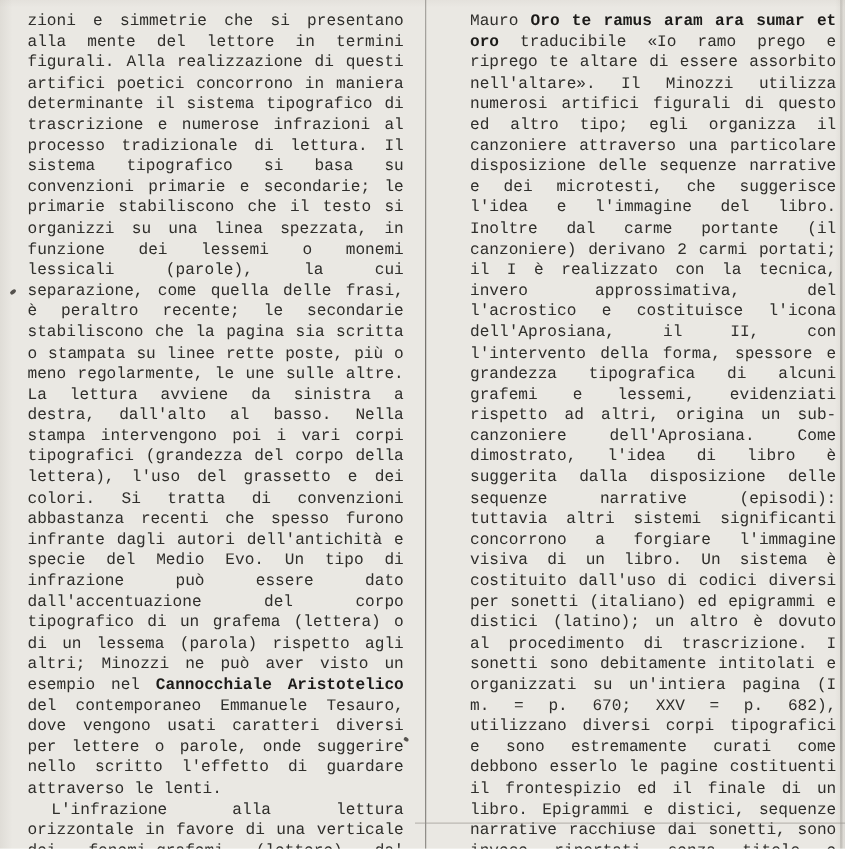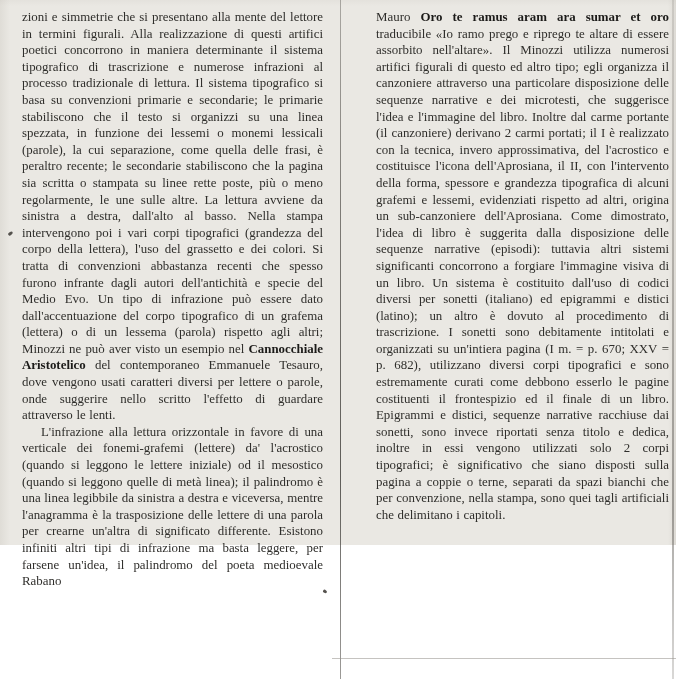--- a/index.html
+++ b/index.html
@@ -7,27 +7,27 @@
     padding: 0;
   }
   body {
     width: 676px;
     height: 679px;
     overflow: hidden;
   }
   .page {
     position: relative;
     width: 676px;
-    height: 545px;
+    height: 679px;
     background-color: #eae8e3;
     background-image:
       linear-gradient(90deg, rgba(190,186,178,0.25) 0px, rgba(190,186,178,0) 10px),
       linear-gradient(270deg, rgba(190,186,178,0.30) 0px, rgba(190,186,178,0) 8px),
       linear-gradient(180deg, rgba(200,196,190,0.18) 0px, rgba(200,196,190,0) 6px);
-    font-family: Liberation Serif, serif;
+    font-family: Liberation Mono, monospace;
     color: #2f2e2b;
   }
   .column {
     position: absolute;
     top: 9px;
     font-size: 12.9px;
     line-height: 16.6px;
     text-align: justify;
     hyphens: auto;
     -webkit-hyphens: auto;

